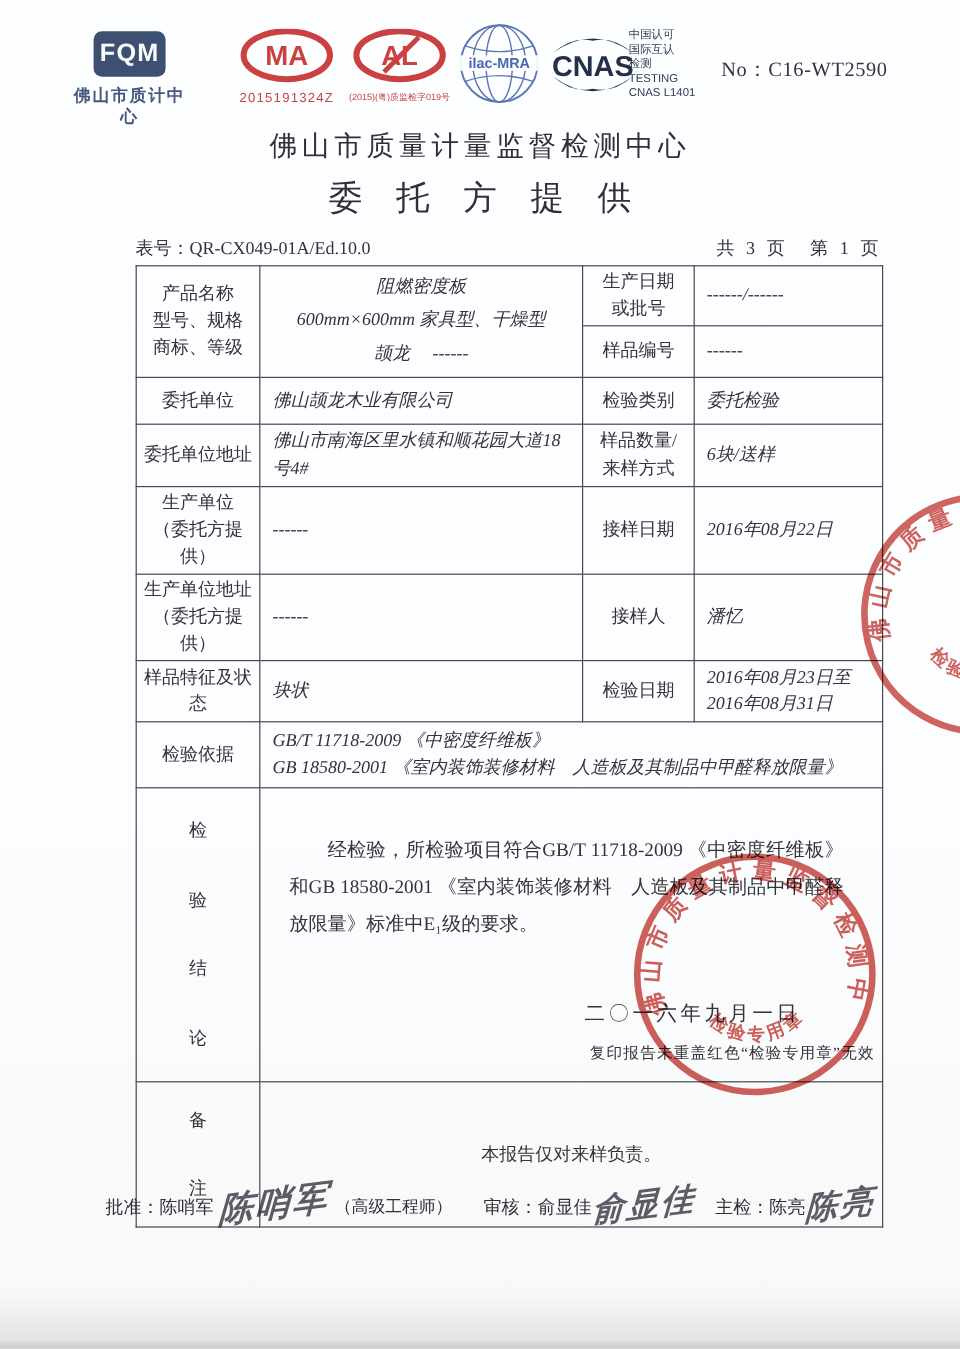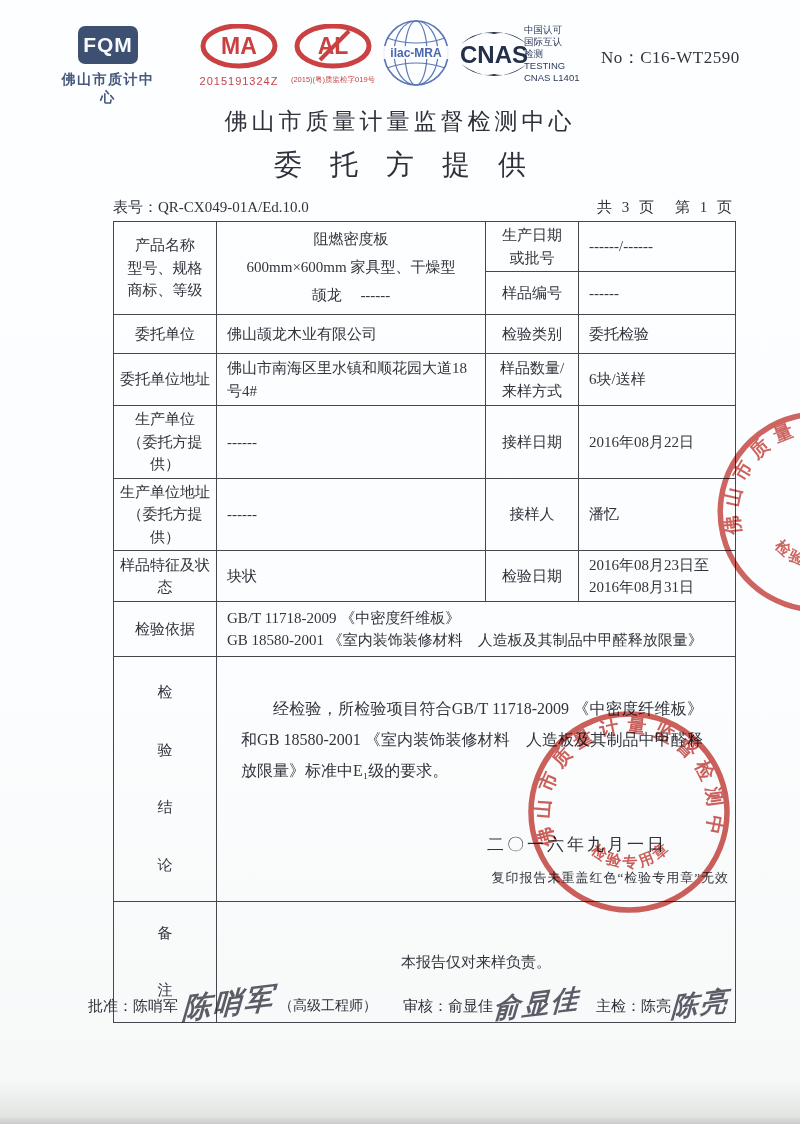--- a/index.html
+++ b/index.html
@@ -34,21 +34,21 @@
     font-size:23px;letter-spacing:4px;color:#30303a;}
   .doc-title{position:absolute;top:146px;left:0;width:100%;text-align:center;
     font-size:28px;letter-spacing:28px;text-indent:28px;color:#30303a;}
   .meta-row{position:absolute;top:198px;left:113px;width:622px;display:flex;justify-content:space-between;
     font-size:15px;color:#33333c;}
   .meta-row .pages{letter-spacing:3px;}
   
   table.report{position:absolute;top:221px;left:113px;width:622px;border-collapse:collapse;table-layout:fixed;}
   table.report td{border:1px solid #46464f;font-size:15px;color:#33333c;overflow:hidden;}
   td.lab{text-align:center;line-height:1.5;padding:2px 1px;}
-  td.val{padding:2px 10px;line-height:1.5;}
+  td.val{padding:2px 10px;line-height:1.5;font-style:italic;}
   .line{display:block;}
   .c .line{text-align:center;}
   .lh19 .line{line-height:1.85;}
   td.vlabcell{padding:0;}
   .vlab{display:flex;flex-direction:column;align-items:center;justify-content:space-between;height:100%;box-sizing:border-box;}
   .vlab4{padding:26px 0;height:244px;}
   .vlab2{padding:22px 0;height:120px;}
   td.concl{position:relative;padding:12px;vertical-align:top;}
   .concl-text{padding:24px 20px 0 12px;font-size:16px;line-height:1.95;text-indent:2em;text-align:justify;}
   .concl-date{position:absolute;right:68px;top:176px;font-size:17px;letter-spacing:3px;}

